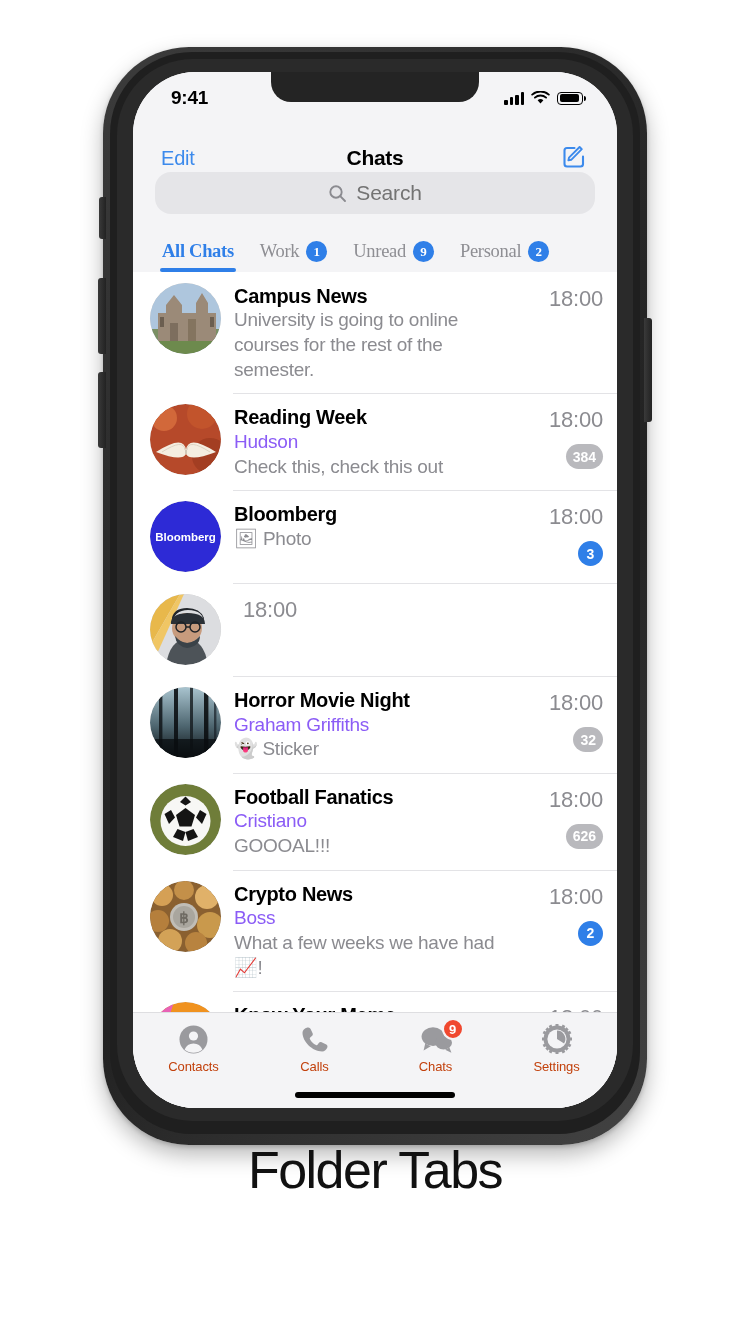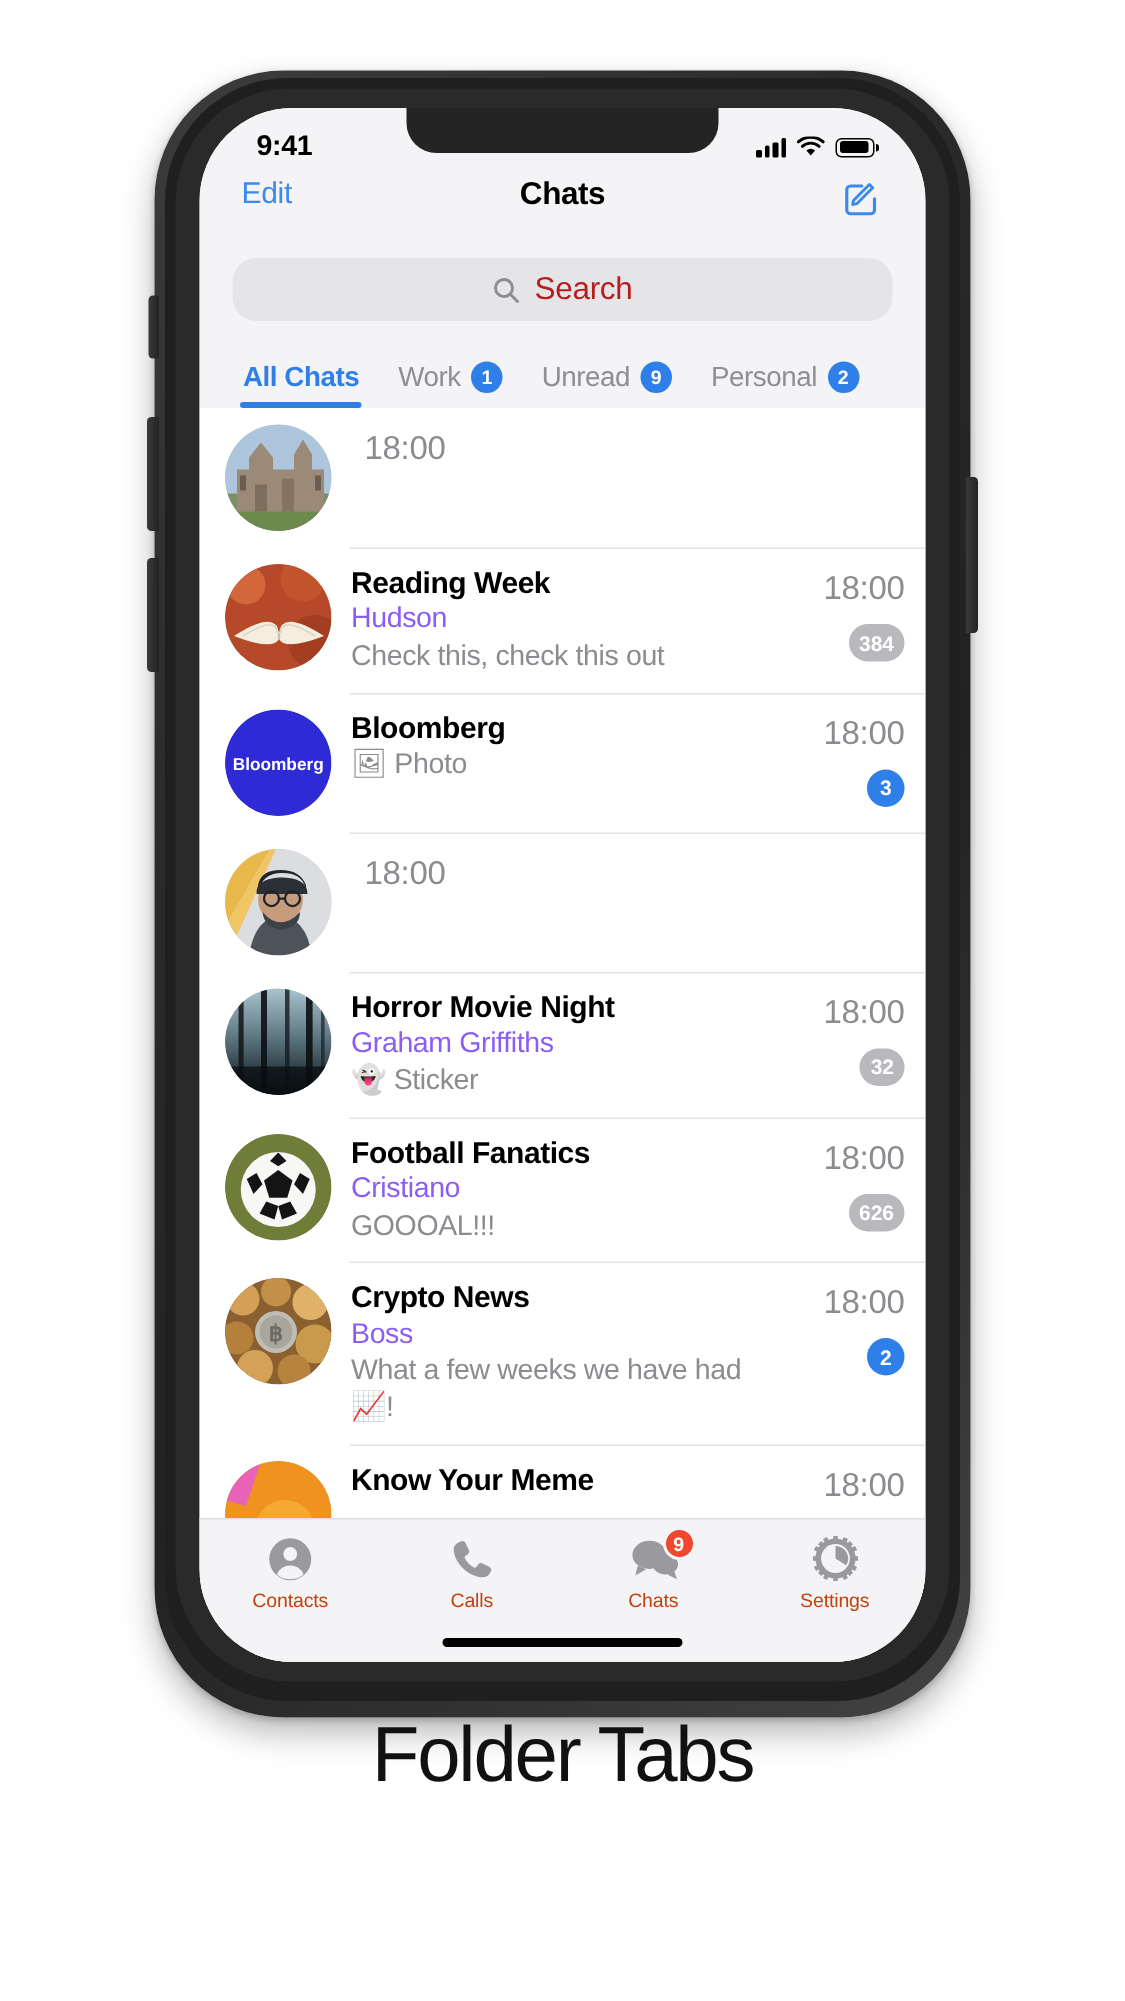--- a/index.html
+++ b/index.html
@@ -139,21 +139,21 @@
     background: #000;
     border-radius: 2px;
     display: block;
   }
 
   
   .navbar {
     background: #f4f4f6;
     height: 52px;
     display: flex;
-    align-items: flex-start;
+    align-items: flex-end;
     justify-content: space-between;
     padding: 0 28px;
     box-sizing: border-box;
     position: relative;
   }
   .nav-edit {
     font-size: 20px;
     color: #3c8aec;
     letter-spacing: -0.2px;
   }
@@ -178,32 +178,33 @@
     background: #e5e5e8;
     border-radius: 16px;
     height: 42px;
     display: flex;
     align-items: center;
     justify-content: center;
     gap: 9px;
   }
   .search-text {
     font-size: 21px;
-    color: #b91c1c;
+    color: #737373;
     letter-spacing: -0.2px;
   }
 
   
   .folder-tabs {
     background: #f4f4f6;
     display: flex;
     align-items: flex-end;
     padding: 0 0 0 16px;
     height: 46px;
     position: relative;
+    font-family: Liberation Serif, serif;
   }
   .ftab {
     display: flex;
     align-items: center;
     gap: 7px;
     padding: 0 13px 10px 13px;
     position: relative;
     white-space: nowrap;
   }
   .ftab-label {
@@ -497,20 +498,24 @@
                 <rect width="71" height="71" fill="#aec6dd"></rect>
                 <rect y="46" width="71" height="25" fill="#7a8f63"></rect>
                 <rect y="58" width="71" height="13" fill="#6d8a4d"></rect>
                 <path d="M8 58 L8 30 L16 30 L16 22 L24 12 L32 22 L32 30 L46 30 L46 20 L52 10 L58 20 L58 30 L66 30 L66 58 Z" fill="#9b8a78"></path>
                 <path d="M20 58 L20 40 L28 40 L28 58 Z" fill="#7d6e5e"></path>
                 <path d="M38 58 L38 36 L46 36 L46 58 Z" fill="#84745f"></path>
                 <rect x="10" y="34" width="4" height="10" fill="#6b5e50"></rect>
                 <rect x="60" y="34" width="4" height="10" fill="#6b5e50"></rect>
               </g>
             </svg>
+          </div>
+          <div class="chat-body">
+            <div class="chat-title">Campus News</div>
+            <div class="chat-preview">University is going to online courses for the rest of the semester.</div>
           </div>
           <div class="chat-meta">
             <div class="chat-time">18:00</div>
           </div>
         </div>
 
         <div class="chat-row">
           <div class="avatar">
             <svg width="71" height="71" viewBox="0 0 71 71">
               <defs>

